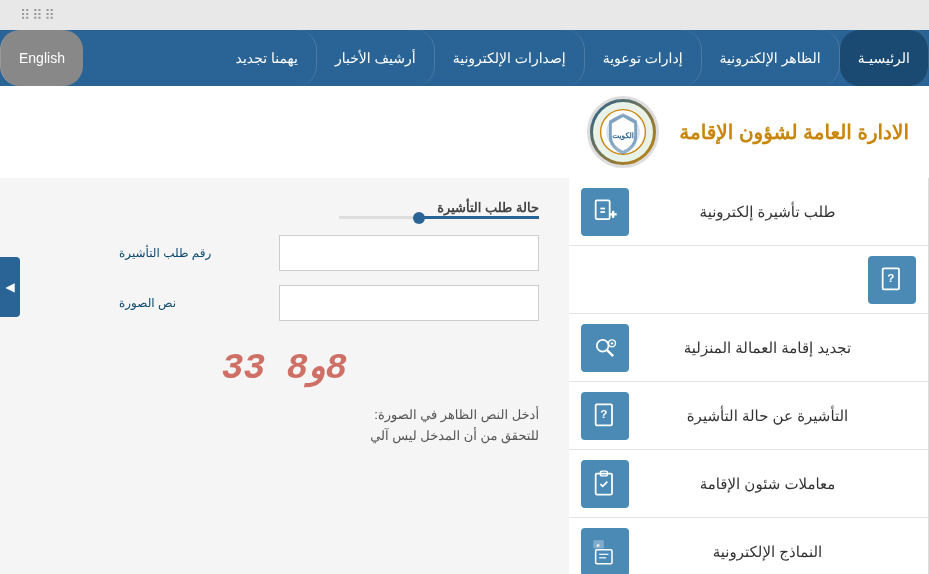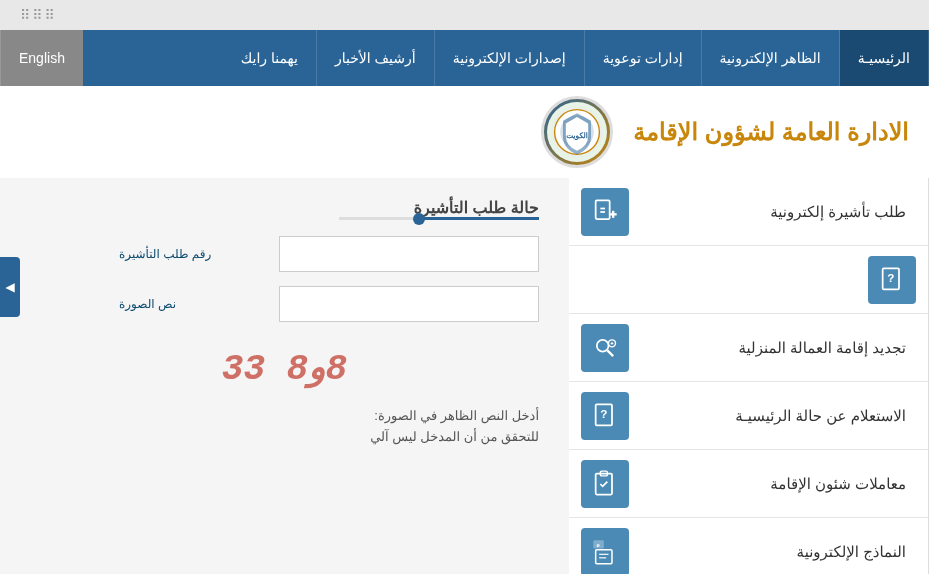--- a/index.html
+++ b/index.html
@@ -37,20 +37,21 @@
     }
     .nav-item {
       color: white;
       padding: 0 18px;
       display: flex;
       align-items: center;
       font-size: 14px;
       cursor: pointer;
       white-space: nowrap;
       border-right: 1px solid rgba(255,255,255,0.15);
+      border-radius: 20px;
     }
     .nav-item.active {
       background: #1a4a72;
     }
     .nav-item.english {
       background: #888;
       color: white;
       direction: ltr;
       margin-right: auto;
       border-right: none;
@@ -70,21 +71,21 @@
     }
 
     
     .form-section {
       flex: 1;
       padding: 20px 30px;
       background: #f5f5f5;
       direction: rtl;
     }
     .page-title {
-      font-size: 24px;
+      font-size: 20px;
       font-weight: bold;
       color: #c8860a;
       margin-left: 20px;
       text-align: center;
     }
     .logo-circle {
       width: 72px;
       height: 72px;
       border-radius: 50%;
       background: linear-gradient(135deg, #2a6496 0%, #c8860a 100%);
@@ -116,21 +117,21 @@
     }
     .form-label {
       color: #0c4a6e;
       font-size: 12px;
       text-align: left;
       min-width: 160px;
       margin-left: 10px;
     }
     .form-title-label {
       color: #444;
-      font-size: 16px;
+      font-size: 13px;
       font-weight: bold;
       text-align: right;
       margin-bottom: 8px;
       width: 100%;
     }
     .form-input {
       width: 260px;
       height: 36px;
       border: 1px solid #ccc;
       background: white;
@@ -176,21 +177,21 @@
       justify-content: space-between;
       padding: 0 12px;
       height: 68px;
       border-bottom: 1px solid #e5e5e5;
       cursor: pointer;
       background: white;
     }
     .sidebar-item-label {
       font-size: 15px;
       color: #333;
-      text-align: right;
+      text-align: center;
       flex: 1;
       margin-right: 10px;
     }
     .sidebar-icon {
       width: 48px;
       height: 48px;
       background: #4a8ab5;
       display: flex;
       align-items: center;
       justify-content: center;
@@ -232,21 +233,21 @@
 <div class="top-bar">
   <span class="top-bar-dots">⠿⠿⠿</span>
 </div>
 
 <nav class="nav">
   <div class="nav-item active">الرئيسيـة</div>
   <div class="nav-item">الظاهر الإلكترونية</div>
   <div class="nav-item">إدارات توعوية</div>
   <div class="nav-item">إصدارات الإلكترونية</div>
   <div class="nav-item">أرشيف الأخبار</div>
-  <div class="nav-item">يهمنا رايك</div>
+  <div class="nav-item">يهمنا تجديد</div>
   <div class="nav-spacer"></div>
   <div class="nav-item english">English</div>
 </nav>
 
 <div class="header-row">
   <div class="page-title">الادارة العامة لشؤون الإقامة</div>
   <div class="logo-circle">
     <div class="logo-inner">
 
       <svg viewBox="0 0 60 60" width="56" height="56">
@@ -294,21 +295,21 @@
         <svg viewBox="0 0 24 24">
           <circle cx="10" cy="10" r="5" fill="none" stroke="white" stroke-width="1.5"></circle>
           <line x1="14" y1="14" x2="19" y2="19" stroke="white" stroke-width="2"></line>
           <circle cx="18" cy="8" r="3" fill="none" stroke="white" stroke-width="1.2"></circle>
           <circle cx="18" cy="8" r="1" fill="white"></circle>
         </svg>
       </div>
     </div>
 
     <div class="sidebar-item">
-      <span class="sidebar-item-label">الاستعلام عن حالة الرئيسيـة</span>
+      <span class="sidebar-item-label">التأشيرة عن حالة التأشيرة</span>
       <div class="sidebar-icon">
         <svg viewBox="0 0 24 24">
           <rect x="4" y="2" width="14" height="18" rx="1" fill="none" stroke="white" stroke-width="1.5"></rect>
           <text x="11" y="14" text-anchor="middle" font-size="10" fill="white" font-weight="bold">?</text>
         </svg>
       </div>
     </div>
 
     <div class="sidebar-item">
       <span class="sidebar-item-label">معاملات شئون الإقامة</span>

